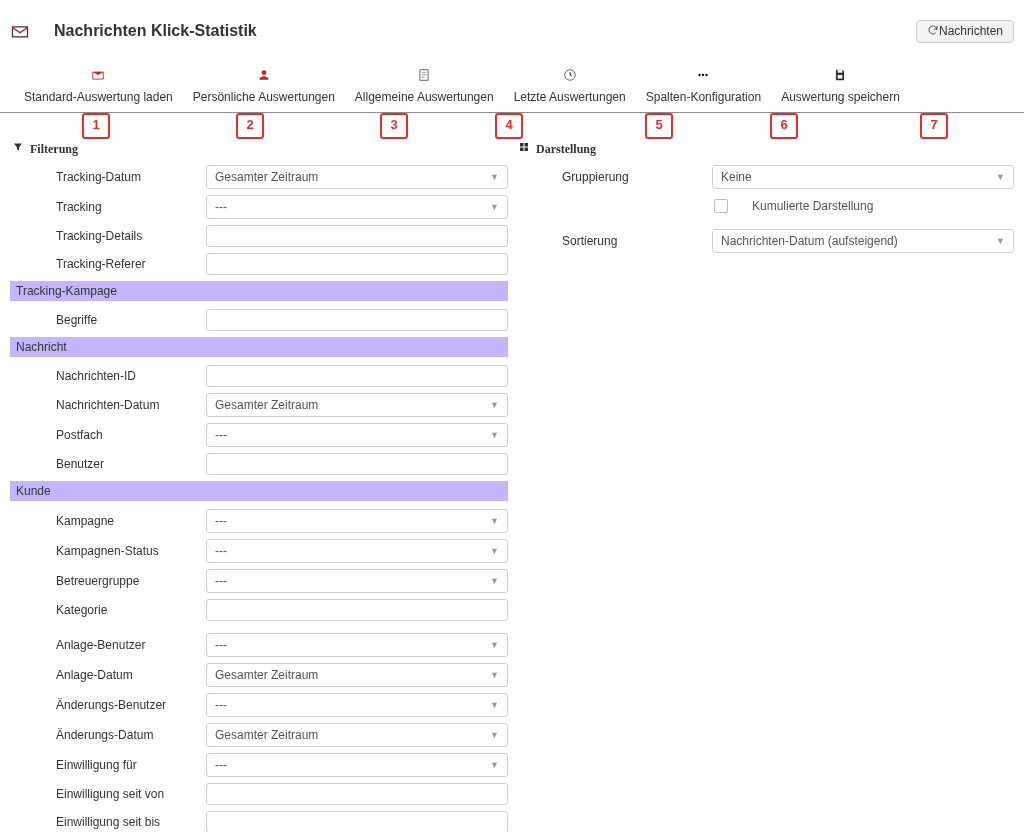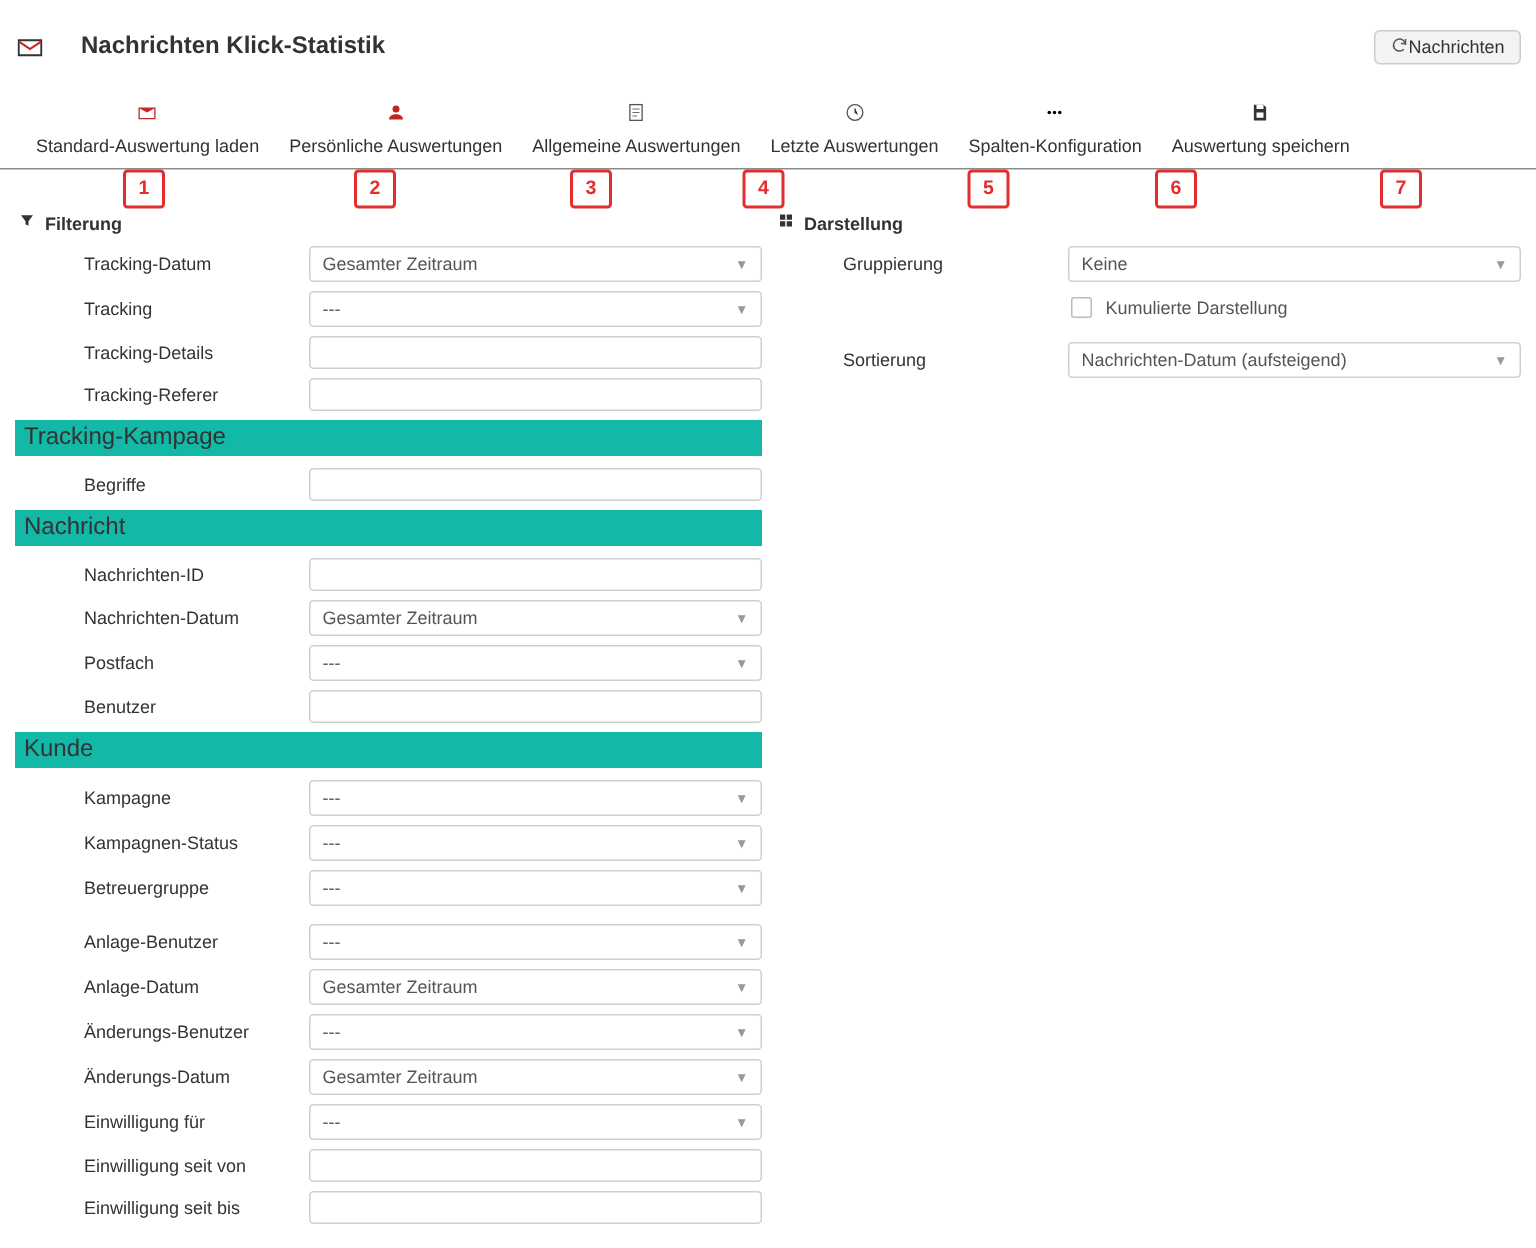--- a/index.html
+++ b/index.html
@@ -14,31 +14,31 @@
   
   .toolbar{display:flex;align-items:center;padding:4px 14px 6px;gap:0;border-bottom:1px solid #8b8b8b;position:relative;}
   .toolbar-item{display:flex;align-items:center;gap:5px;padding:2px 10px;cursor:pointer;white-space:nowrap;font-size:12px;flex-direction:column;}
   .toolbar-item svg{width:14px;height:14px;}
   
   .callouts{position:relative;height:24px;}
   .callout{position:absolute;top:0;width:24px;height:22px;background:#fff;border:2px solid #e42e2e;border-radius:3px;color:#e42e2e;font-weight:bold;font-size:13px;text-align:center;line-height:20px;}
   
   .main{display:flex;gap:8px;padding:0 10px 8px;}
   .col{flex:1 1 50%;min-width:0;}
-  .section-title{display:flex;align-items:center;gap:6px;font-weight:bold;padding:4px 0 8px 2px;font-size:12px;}
+  .section-title{display:flex;align-items:center;gap:6px;font-weight:bold;padding:4px 0 8px 2px;font-size:12px;font-family:Liberation Serif, serif;}
   .section-title svg{width:12px;height:12px;}
   .row{display:flex;align-items:center;margin-bottom:6px;margin-left:44px;}
   .row .label{flex:0 0 150px;font-size:12px;padding-left:2px;}
   .row .field{flex:1;}
   .input,.select{width:100%;box-sizing:border-box;border:1px solid #cfcfcf;border-radius:3px;font-size:12px;background:#fff;}
   .input{height:22px;padding:2px 6px;}
   .select{height:24px;display:flex;align-items:center;justify-content:space-between;padding:2px 8px;color:#555;cursor:pointer;}
   .select .caret{color:#999;font-size:9px;}
-  .subheader{background:#14b8a6;font-size:16px;color:#333;padding:3px 6px;margin:4px 0 8px;}
-  .checkbox-row{display:flex;align-items:center;gap:9px;font-size:12px;color:#555;padding-left:2px;margin:4px 0 10px;}
+  .subheader{background:#c4b5fd;font-size:12px;color:#333;padding:3px 6px;margin:4px 0 8px;}
+  .checkbox-row{display:flex;align-items:center;gap:24px;font-size:12px;color:#555;padding-left:2px;margin:4px 0 10px;}
   .checkbox{width:12px;height:12px;border:1px solid #bbb;border-radius:2px;background:#fff;}
 </style>
 </head>
 <body>
 
 <div class="container">
 
   <div class="header">
     <span class="title-icon">
       <svg viewBox="0 0 24 24">
@@ -225,20 +225,24 @@
       <div class="row">
           <div class="label">Betreuergruppe</div>
         <div class="field">
             <div class="select">
               <span>---</span>
               <span class="caret">▼</span>
             </div>
           </div>
         </div>
 
+      <div class="row">
+          <div class="label">Kategorie</div>
+        <div class="field"><input class="input" style=""></div>
+        </div>
 
       <div style="height:6px"></div>
 
       <div class="row">
           <div class="label">Anlage-Benutzer</div>
         <div class="field">
             <div class="select">
               <span>---</span>
               <span class="caret">▼</span>
             </div>

